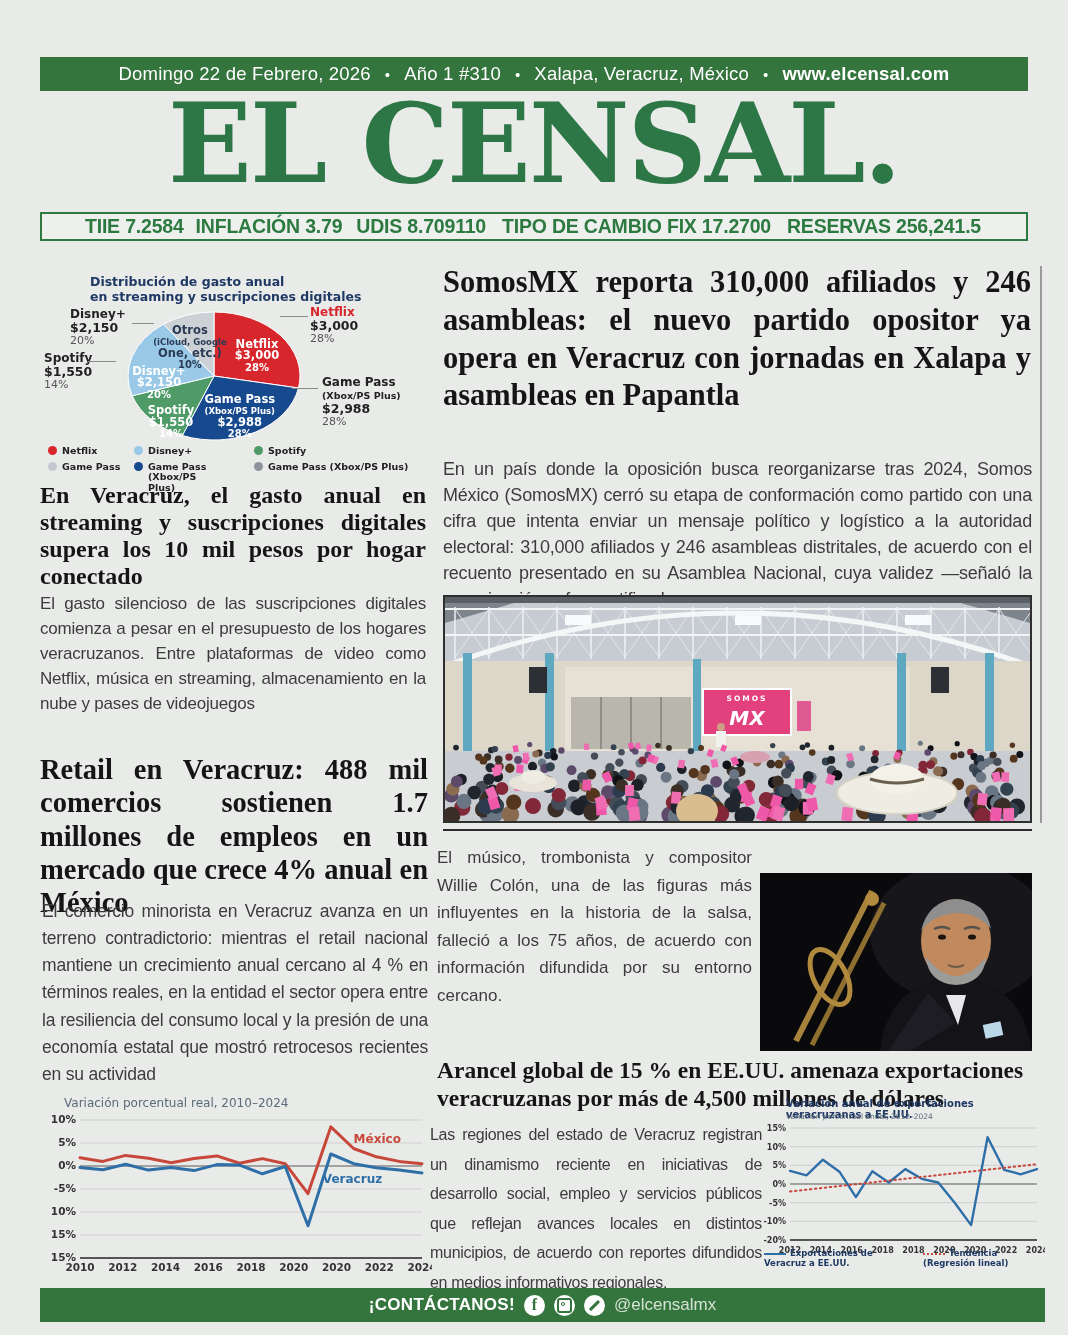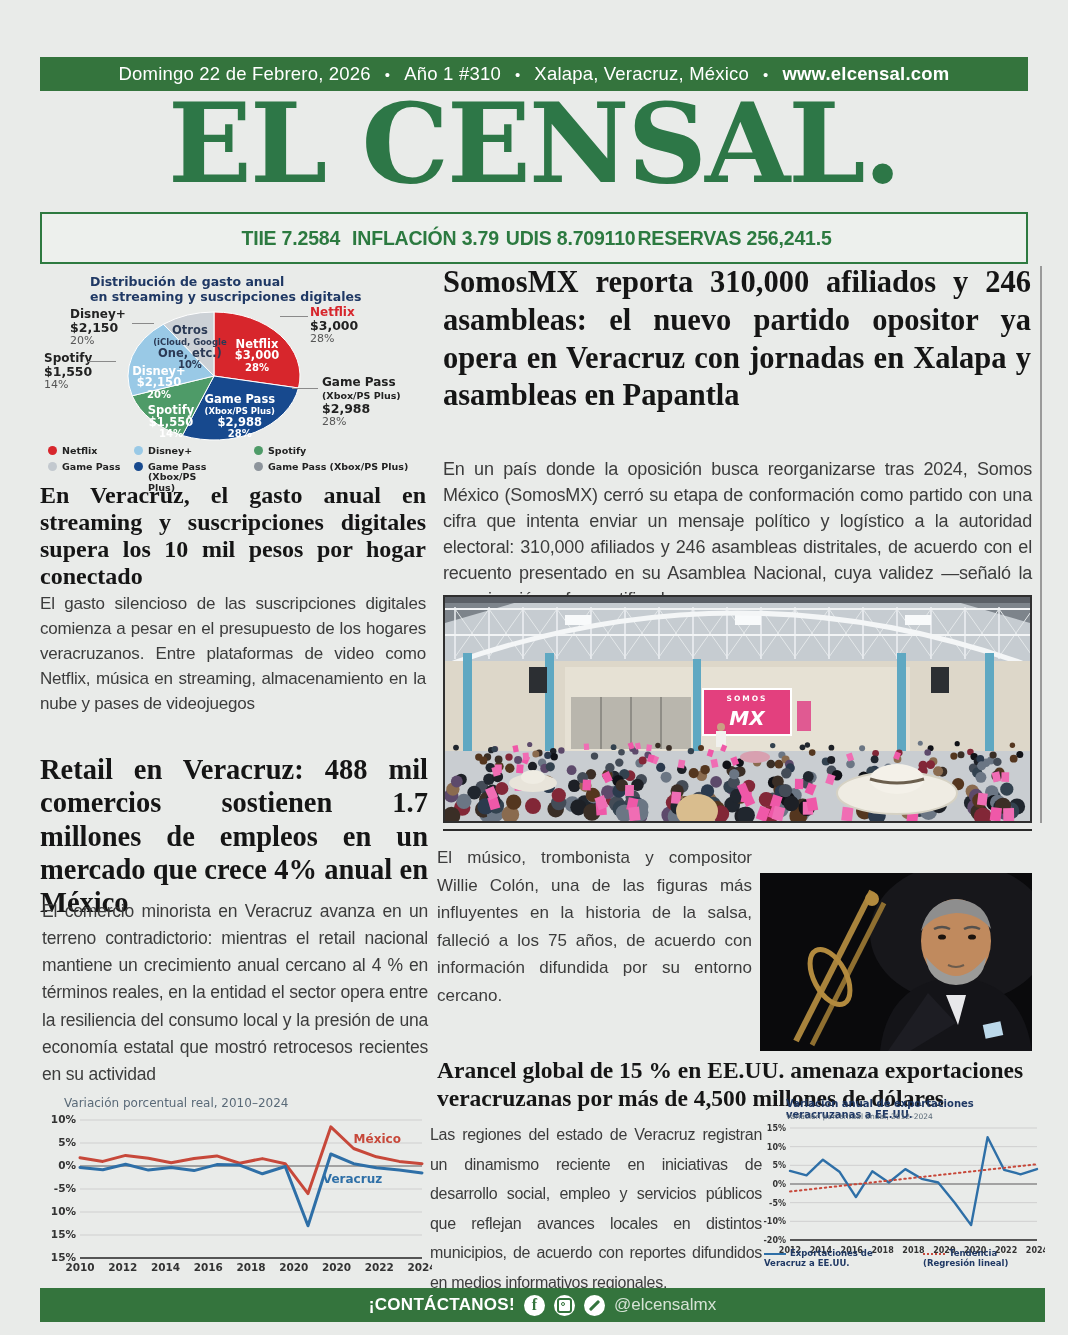--- a/index.html
+++ b/index.html
@@ -9,24 +9,24 @@
   .topbar{position:absolute;left:40px;top:57px;width:988px;height:34px;background:#34743d;
           color:#fff;display:flex;align-items:center;justify-content:center;gap:14px;
           font-size:18.5px;font-weight:500;letter-spacing:.2px;}
   .topbar .site{font-weight:bold;}
   .bullet{font-size:15px;}
   
   .masthead{position:absolute;left:0;top:84px;width:1068px;margin:0;text-align:center;
             font-family:"DejaVu Serif","Liberation Serif",serif;font-weight:bold;
             font-size:110px;line-height:120px;color:#2d7747;letter-spacing:-2px;}
   
-  .ticker{position:absolute;left:40px;top:212px;width:988px;height:52px;box-sizing:border-box;
+  .ticker{position:absolute;left:40px;top:212px;width:988px;height:29px;box-sizing:border-box;
           border:2px solid #2e7a40;background:#edf0ed;display:flex;align-items:center;
           justify-content:center;font-weight:bold;font-size:19.5px;color:#2c7a40;letter-spacing:-.2px;}
-  .ticker span{margin:0 1px;}
+  .ticker span{margin:0 8px;}
   .ticker .tight{margin:0 6px;}
   
   .shead{font-family:"Liberation Serif",serif;font-weight:bold;color:#151515;
          text-align:justify;margin:0;}
   .sbody{color:#3c3c3c;text-align:justify;margin:0;}
   
   .pie-block{position:absolute;left:40px;top:266px;width:385px;height:216px;}
   .pie-title{position:absolute;left:50px;top:8px;font-size:12.5px;font-weight:bold;color:#1f3864;
              font-family:"DejaVu Sans",sans-serif;line-height:15px;}
   .pie-svg{position:absolute;left:0;top:36px;}
@@ -97,20 +97,21 @@
     <span class="bullet">•</span>
     <span class="site">www.elcensal.com</span>
   </div>
 
   <h1 class="masthead">EL CENSAL.</h1>
 
   <div class="ticker">
     <span class="tight">TIIE 7.2584</span>
     <span class="tight">INFLACIÓN 3.79</span>
     <span>UDIS 8.709110</span>
+    <span>TIPO DE CAMBIO FIX 17.2700</span>
     <span>RESERVAS 256,241.5</span>
   </div>
 
   <div class="pie-block">
     <div class="pie-title">
       <div>Distribución de gasto anual</div>
       <div>en streaming y suscripciones digitales</div>
     </div>
     <svg class="pie-svg" id="pie-svg" width="385" height="152">
         <path d="M174,74 L174.00,10.00 A86,64 0 0 1 258.48,85.99 Z" fill="#d7262c" stroke="#ffffff" stroke-width="1"></path>

